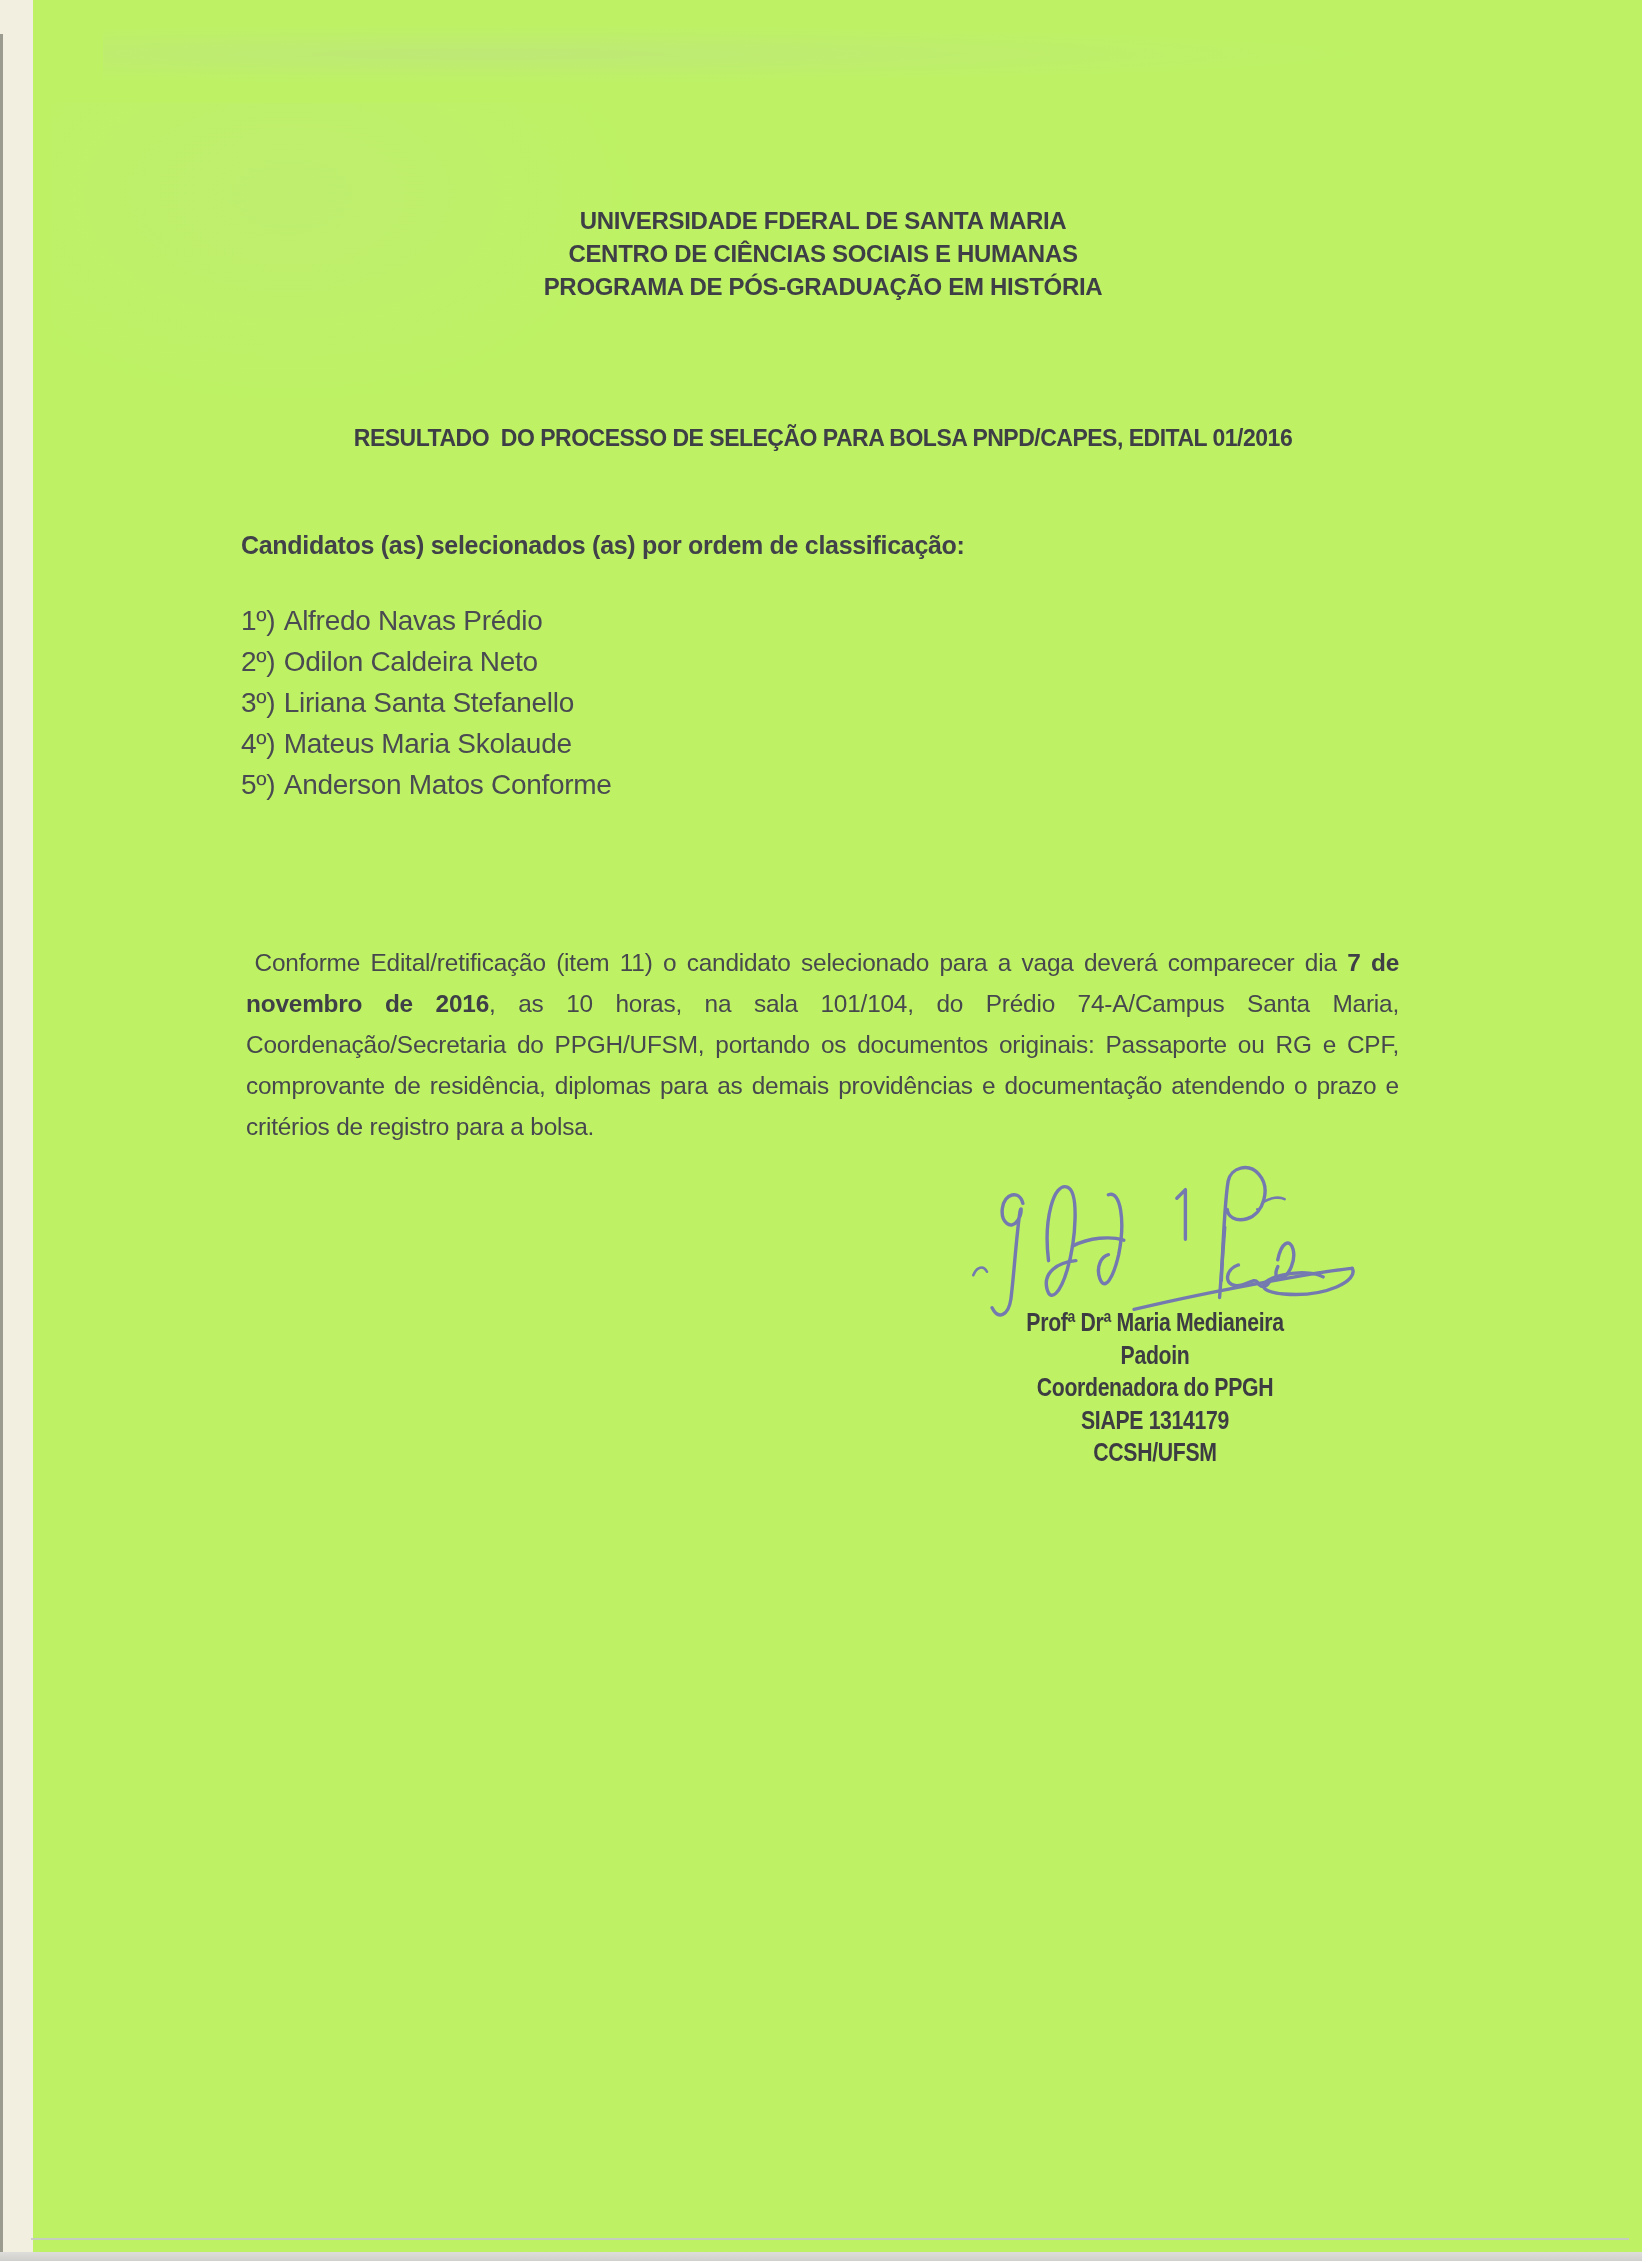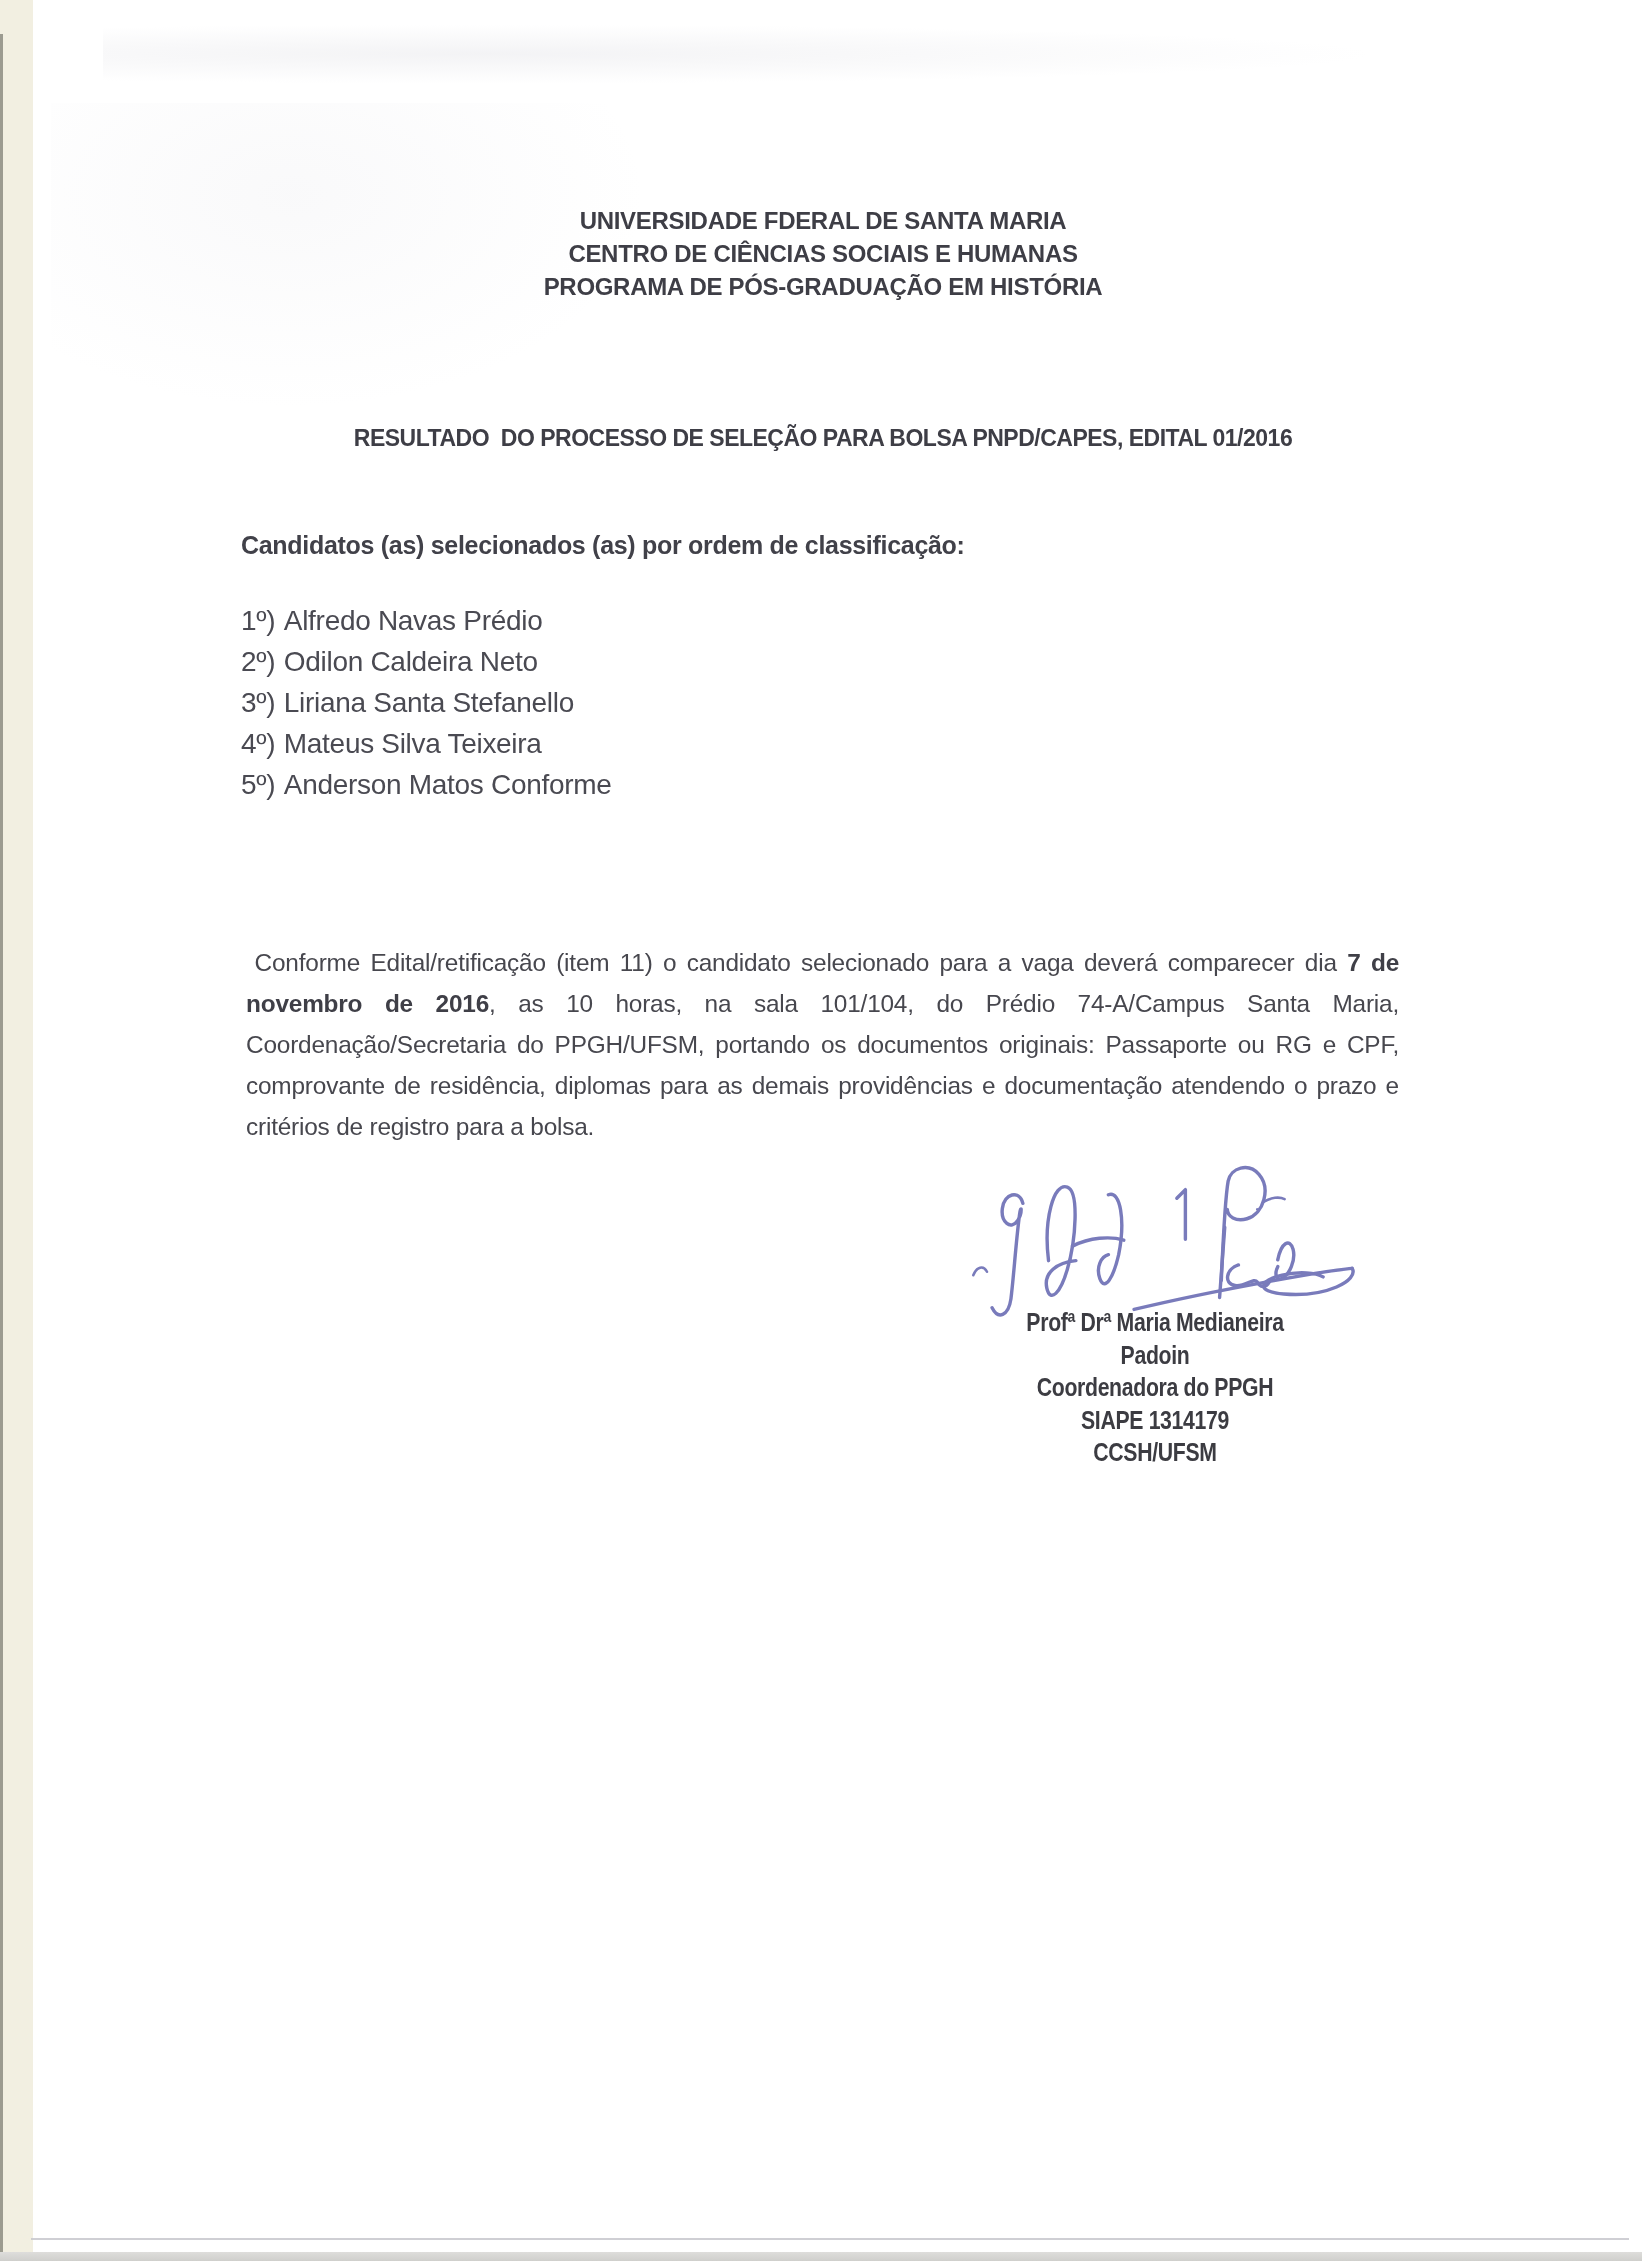--- a/index.html
+++ b/index.html
@@ -1,20 +1,20 @@
 <!DOCTYPE html>
 <html style="font-size:13.7px"><head>
 <meta charset="utf-8">
 <style>
   html, body { margin: 0; padding: 0; background: #e9e9e7; }
   .page {
     position: relative;
     width: 1643px;
     height: 2261px;
-    background: #ffffff;
+    background: #bef264;
     overflow: hidden;
     font-family: "Liberation Sans", sans-serif;
     color: #45454d;
   }
   
   .edge-strip {
     position: absolute; left: 0; top: 0; width: 32.5px; height: 100%;
     background: #f2efe1;
   }
   .edge-line {
@@ -100,21 +100,21 @@
     <div class="candidate-row">
       <span class="candidate-rank">1º)</span><span>Alfredo Navas Prédio</span>
     </div>
     <div class="candidate-row">
       <span class="candidate-rank">2º)</span><span>Odilon Caldeira Neto</span>
     </div>
     <div class="candidate-row">
       <span class="candidate-rank">3º)</span><span>Liriana Santa Stefanello</span>
     </div>
     <div class="candidate-row">
-      <span class="candidate-rank">4º)</span><span>Mateus Silva Teixeira</span>
+      <span class="candidate-rank">4º)</span><span>Mateus Maria Skolaude</span>
     </div>
     <div class="candidate-row">
       <span class="candidate-rank">5º)</span><span>Anderson Matos Conforme</span>
     </div>
   </div>
 
   <div class="paragraph">
     <span>Conforme Edital/retificação (item 11) o candidato selecionado para a vaga deverá comparecer dia </span><b>7 de novembro de 2016</b><span>, as 10 horas, na sala 101/104, do Prédio 74-A/Campus Santa Maria, Coordenação/Secretaria do PPGH/UFSM, portando os documentos originais: Passaporte ou RG e CPF, comprovante de residência, diplomas para as demais providências e documentação atendendo o prazo e critérios de registro para a bolsa.</span>
   </div>
 

